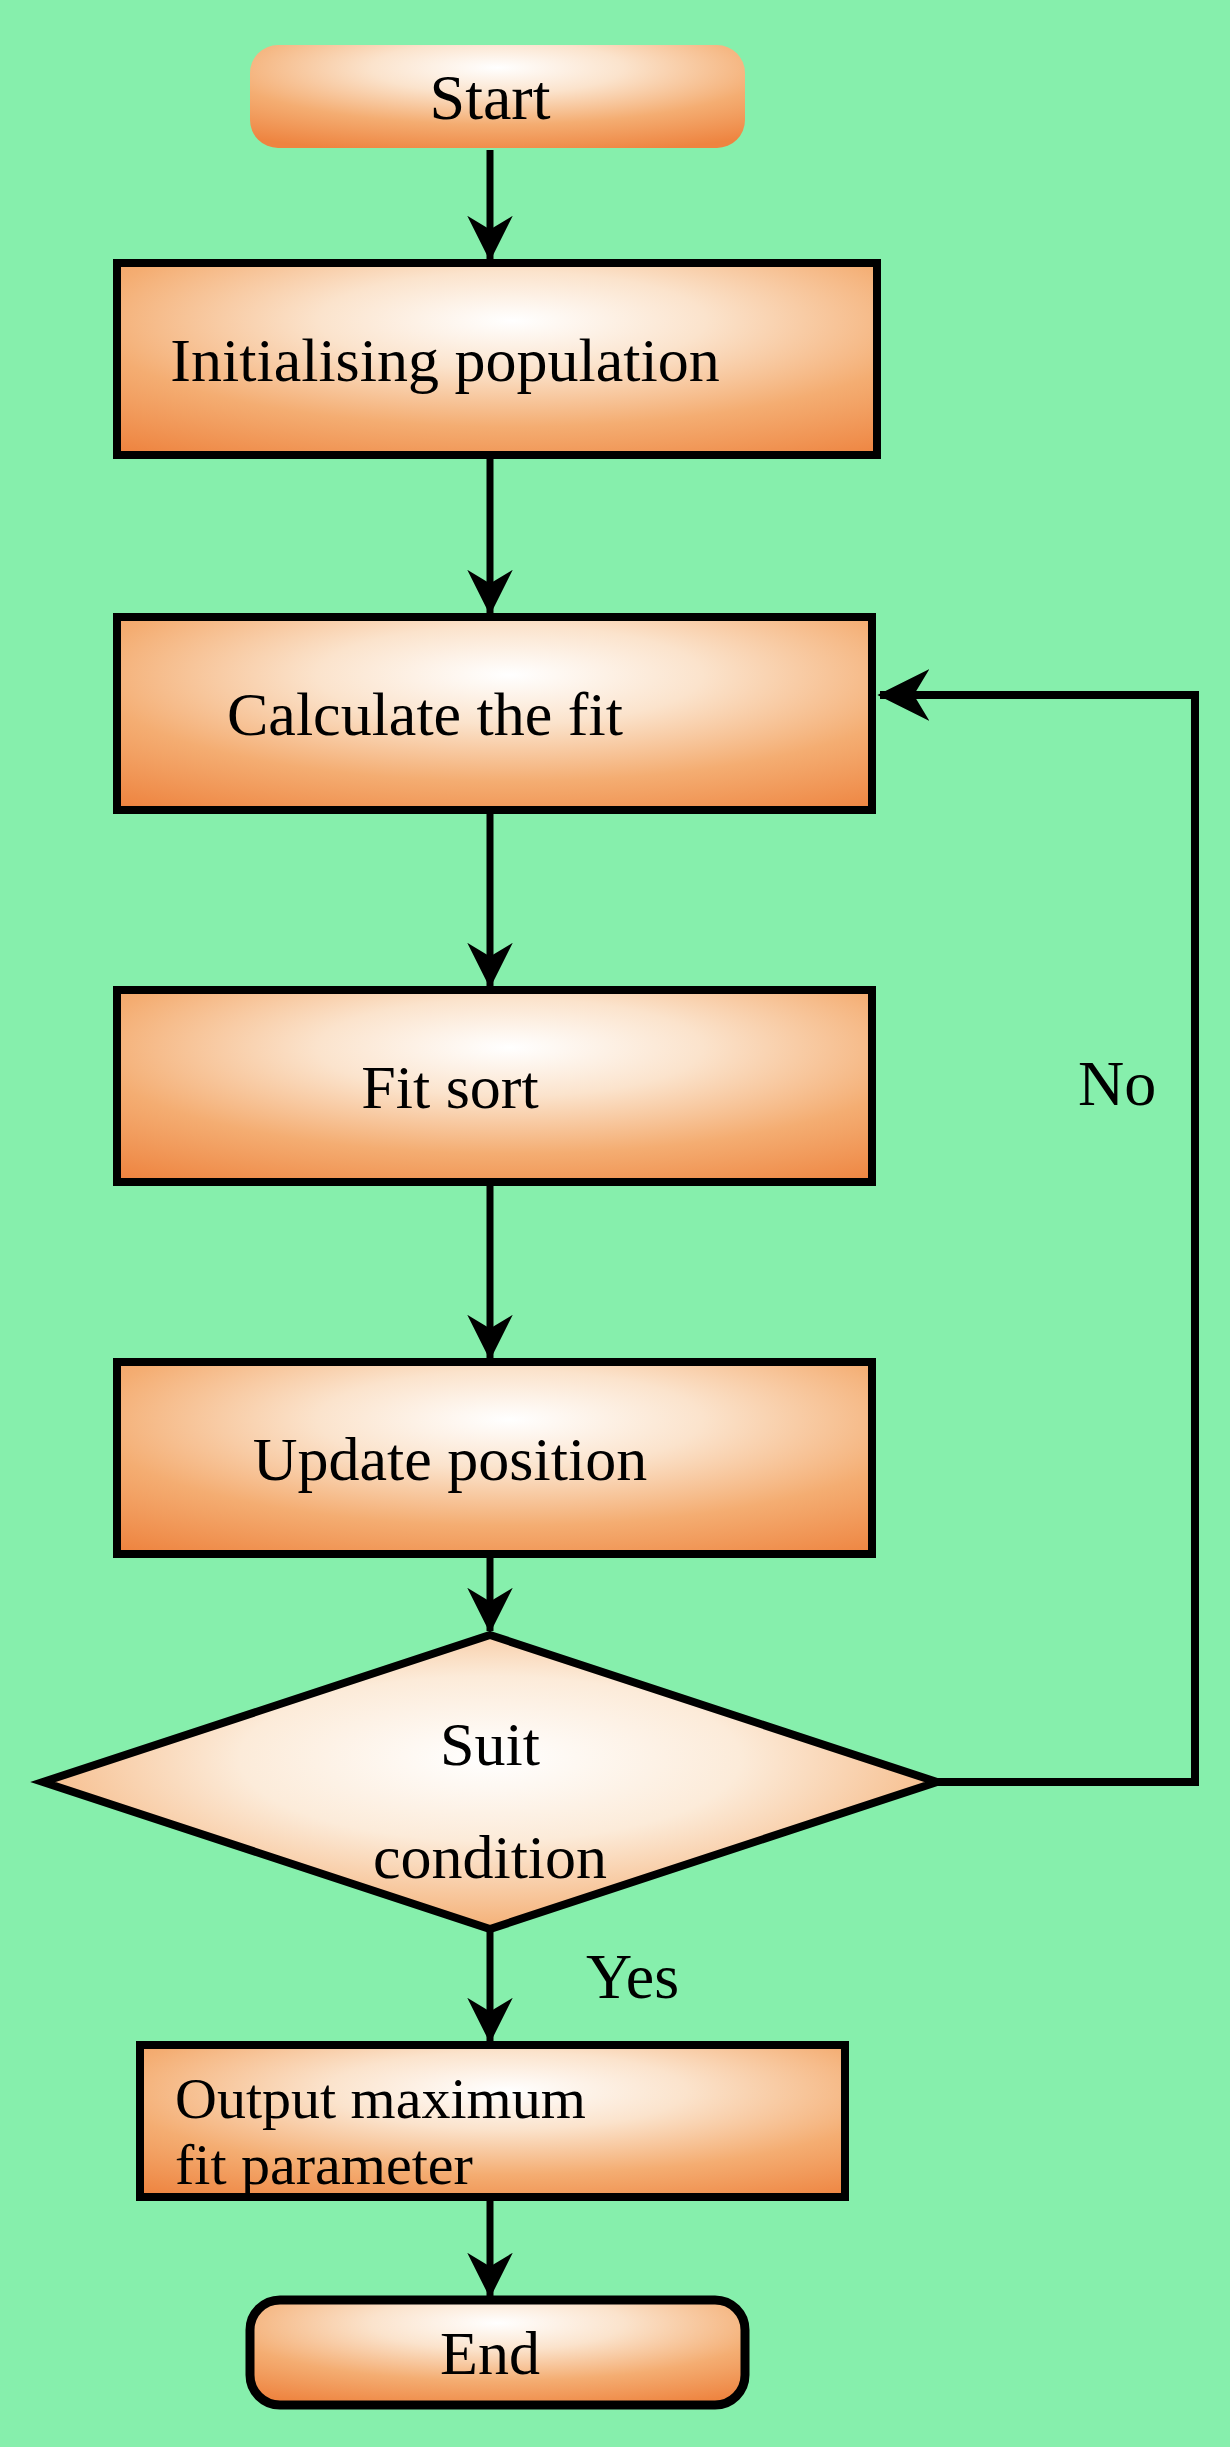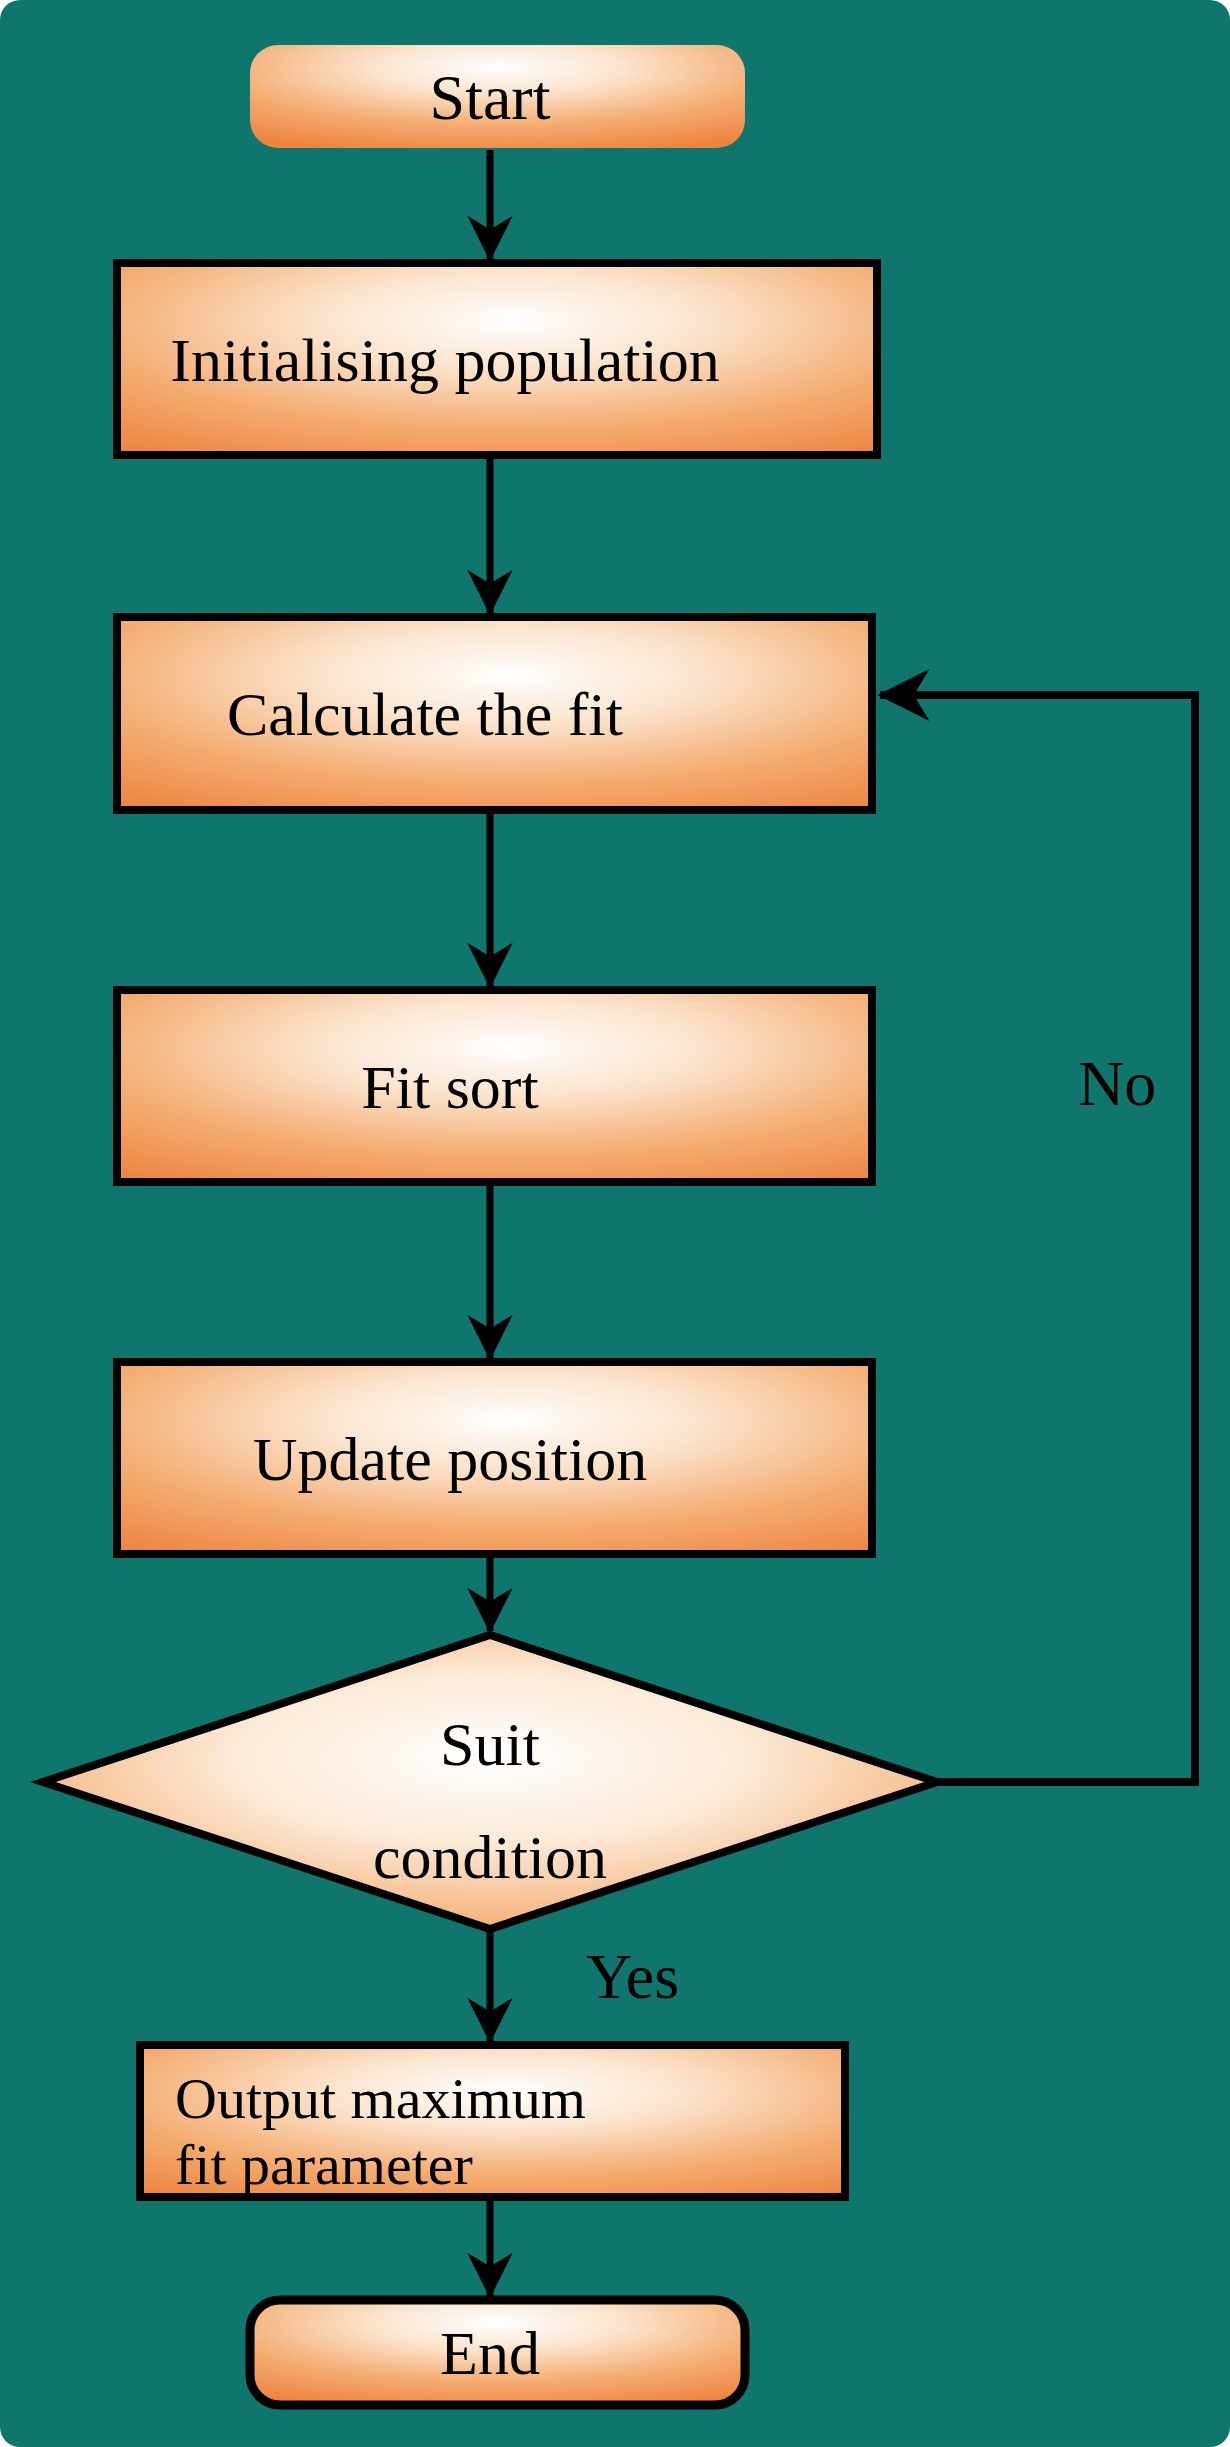--- a/index.html
+++ b/index.html
@@ -4,23 +4,22 @@
 <style>
   html, body {
     margin: 0;
     padding: 0;
     background: #ffffff;
   }
   .figure-wrap {
     position: relative;
     width: 1230px;
     height: 2447px;
-    background: #0f766e;
+    background: #86efac;
     font-family: "Liberation Serif", "DejaVu Serif", serif;
-    border-radius: 20px;
   }
   svg text {
     font-family: "Liberation Serif", "DejaVu Serif", serif;
     fill: #000000;
   }
   .node-label      { font-size: 62px; }
   .terminator-label{ font-size: 64px; }
   .edge-label      { font-size: 64px; }
   .output-label    { font-size: 58px; }
 </style>

